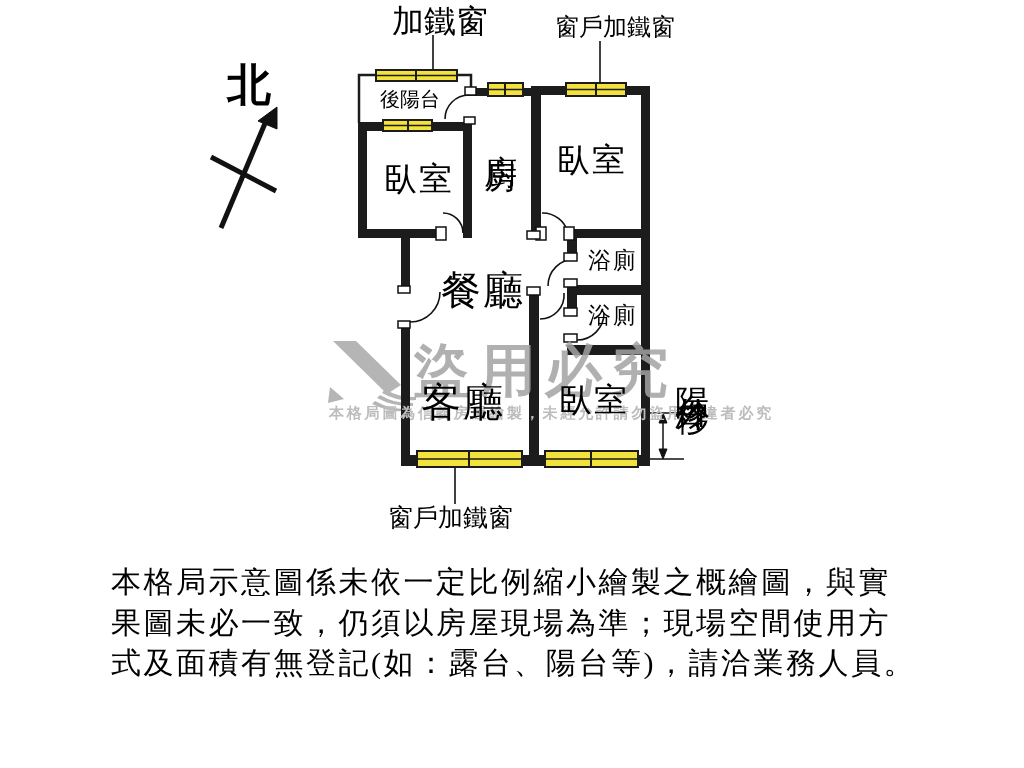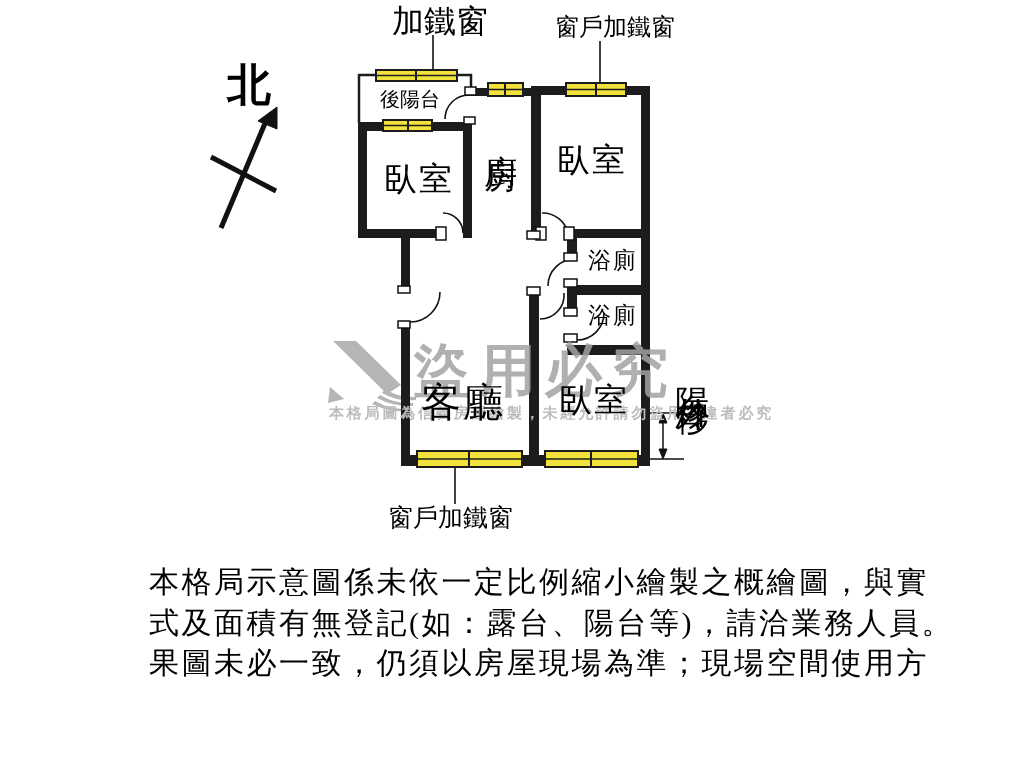--- a/index.html
+++ b/index.html
@@ -4,21 +4,21 @@
 <style>
   html,body{margin:0;padding:0;background:#fff;}
   #stage{position:relative;width:1024px;height:768px;overflow:hidden;background:#fff;
          font-family:"Liberation Serif","DejaVu Serif",serif;color:var(--text,#000);}
   .lbl{position:absolute;white-space:nowrap;line-height:1.05;}
   .v-text{writing-mode:vertical-rl;text-orientation:upright;}
   .room{color:#000;}
   .wm-brand{color:var(--watermark,#a5a5a5);opacity:.85;font-weight:bold;}
   .wm-notice{color:var(--watermark_light,#bdbdbd);font-weight:bold;}
   .disclaimer{position:absolute;left:111px;top:562px;width:820px;
-              font-size:30px;letter-spacing:2.5px;line-height:40.5px;color:#000;margin-left:38px;}
+              font-size:30px;letter-spacing:2.5px;line-height:40.5px;color:#000;}
   svg{position:absolute;left:0;top:0;}
 </style>
 </head>
 <body>
 
 <div id="stage">
 
   <svg width="1024" height="768" viewBox="0 0 1024 768">
 
     <g fill="var(--watermark)" stroke="none" opacity="0.8">
@@ -137,26 +137,27 @@
   <div class="lbl" style="left:227px;top:63px;font-size:44px;font-weight:bold;">北</div>
 
   <div class="lbl" style="left:392px;top:5px;font-size:32px;">加鐵窗</div>
   <div class="lbl" style="left:555px;top:15px;font-size:24px;">窗戶加鐵窗</div>
   <div class="lbl" style="left:388px;top:505px;font-size:25px;">窗戶加鐵窗</div>
 
   <div class="lbl room" style="left:380px;top:89px;font-size:20px;">後陽台</div>
   <div class="lbl room" style="left:384px;top:162px;font-size:33px;letter-spacing:2px;">臥室</div>
   <div class="lbl room v-text" style="left:483px;top:128px;font-size:33px;letter-spacing:4px;">廚房</div>
   <div class="lbl room" style="left:557px;top:143px;font-size:33px;letter-spacing:2px;">臥室</div>
+  <div class="lbl room" style="left:441px;top:270px;font-size:40px;letter-spacing:2px;">餐廳</div>
   <div class="lbl room" style="left:588px;top:249px;font-size:23px;letter-spacing:2px;">浴廁</div>
   <div class="lbl room" style="left:588px;top:304px;font-size:23px;letter-spacing:2px;">浴廁</div>
   <div class="lbl room" style="left:421px;top:382px;font-size:40px;letter-spacing:2px;font-family:Liberation Serif, serif;">客廳</div>
   <div class="lbl room" style="left:559px;top:383px;font-size:33px;letter-spacing:2px;">臥室</div>
 
   <div class="lbl v-text" style="left:674px;top:361px;font-size:34px;letter-spacing:5px;">陽台外移</div>
 
   <div class="disclaimer">
     <div>本格局示意圖係未依一定比例縮小繪製之概繪圖，與實</div>
+    <div>果圖未必一致，仍須以房屋現場為準；現場空間使用方</div>
     <div>式及面積有無登記(如：露台、陽台等)，請洽業務人員。</div>
-    <div>果圖未必一致，仍須以房屋現場為準；現場空間使用方</div>
   </div>
 
 </div>
 
 </body></html>

